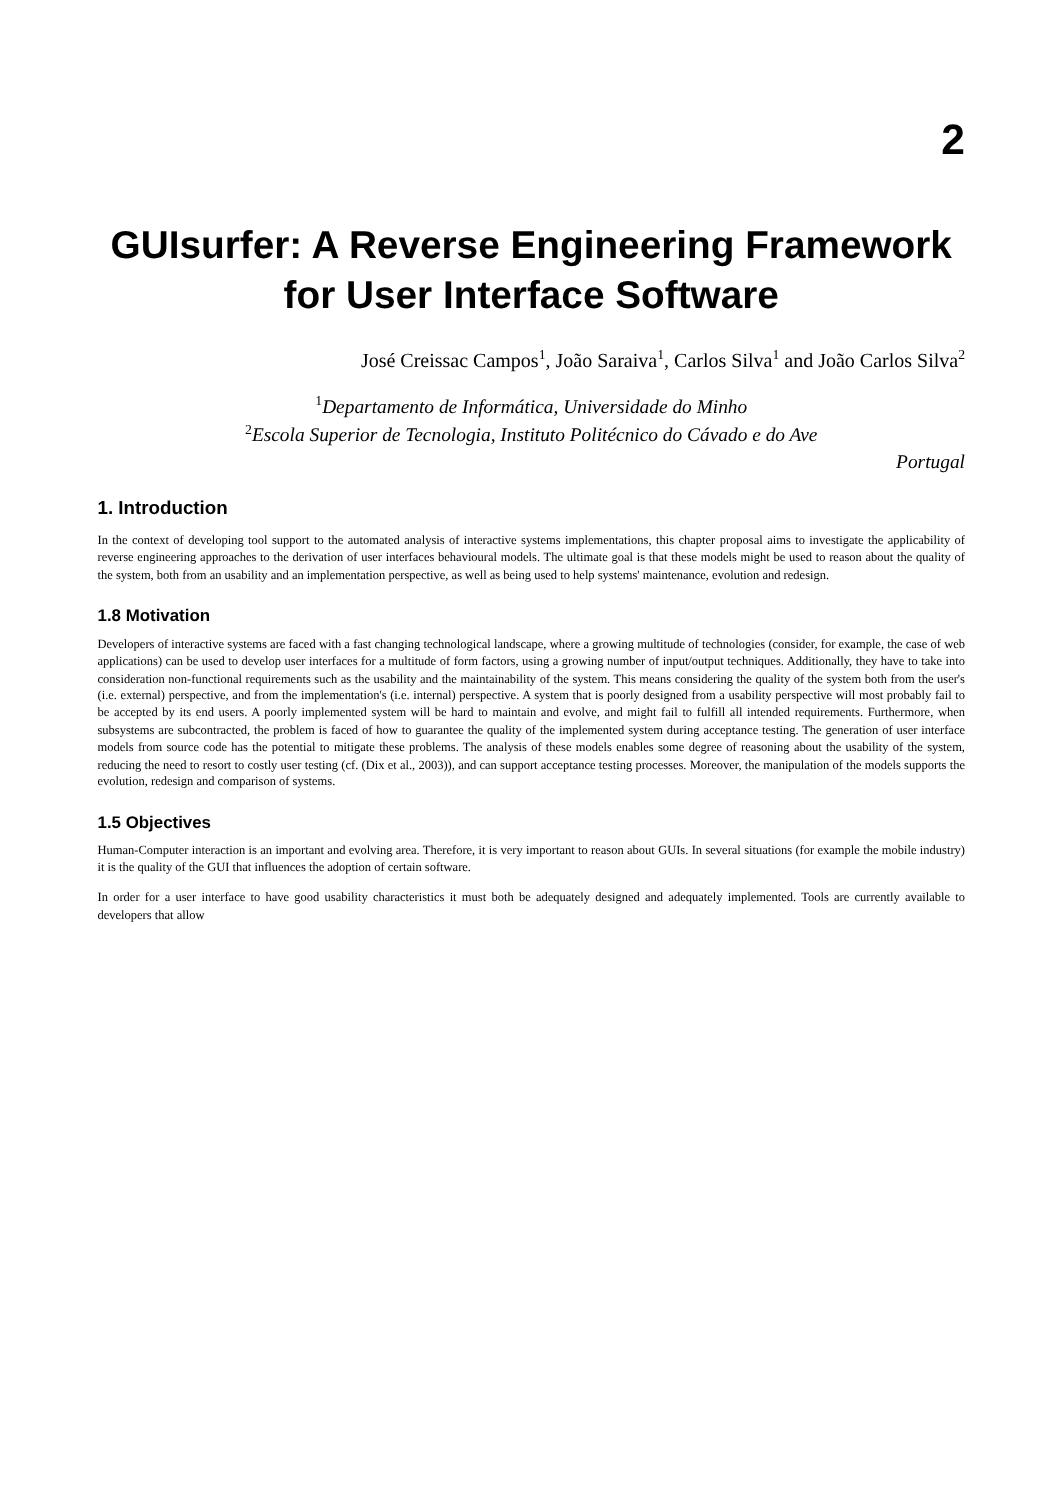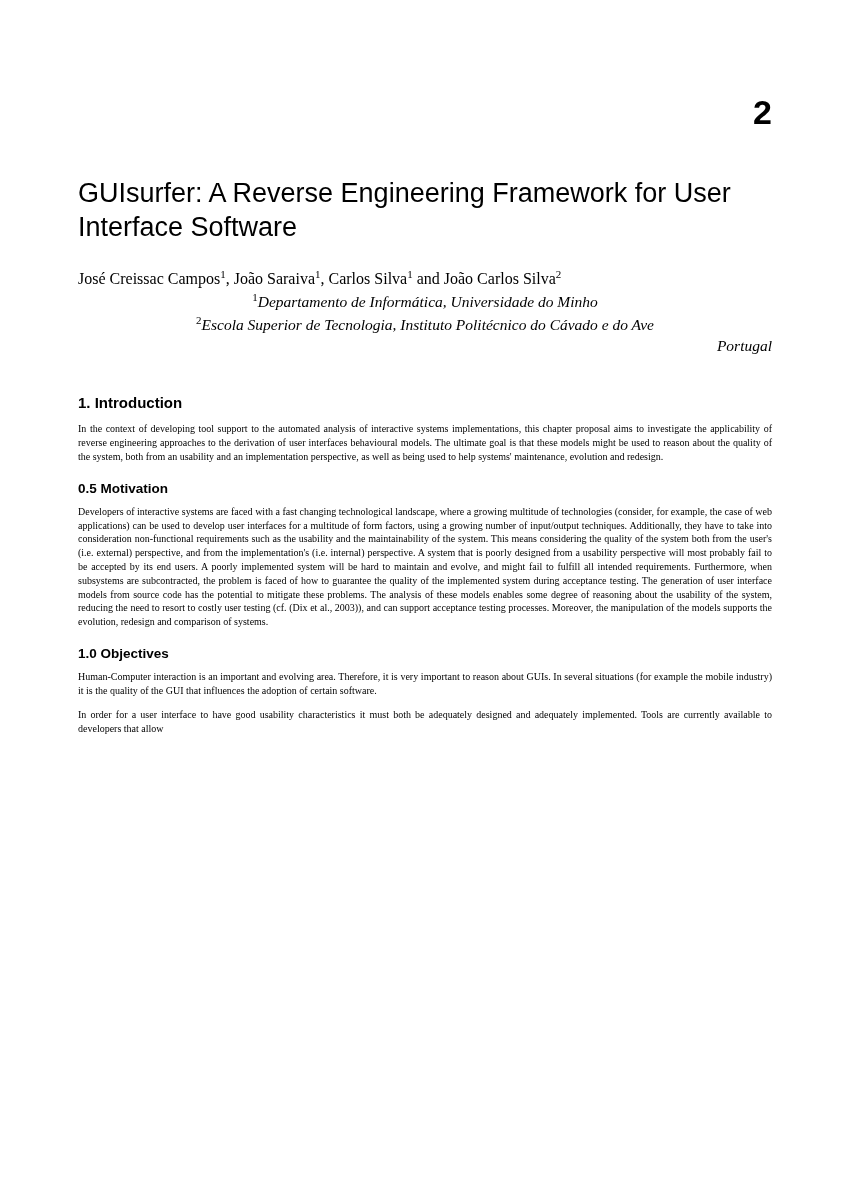--- a/index.html
+++ b/index.html
@@ -14,43 +14,44 @@
   }
   .chapter-num {
     font-family: "Helvetica Neue", Helvetica, Arial, sans-serif;
     font-weight: 700;
     font-size: 34px;
     text-align: right;
     margin-bottom: 40px;
   }
   .title {
     font-family: "Helvetica Neue", Helvetica, Arial, sans-serif;
-    font-weight: 400;
-    font-size: 27px;
-    text-align: left;
+    font-weight: 700;
+    font-size: 31px;
+    text-align: center;
     line-height: 1.28;
     margin-bottom: 22px;
   }
   .authors {
+    text-align: right;
     font-size: 16px;
-    margin-bottom: 0;
+    margin-bottom: 14px;
   }
   .authors sup { font-size: 11px; }
   .affil {
     text-align: center;
     font-style: italic;
     font-size: 15.5px;
     line-height: 1.35;
   }
   .affil sup { font-style: normal; font-size: 11px; }
   .country {
     text-align: right;
     font-style: italic;
     font-size: 15.5px;
-    margin-bottom: 36px;
+    margin-bottom: 16px;
   }
   .section-heading {
     font-family: "Helvetica Neue", Helvetica, Arial, sans-serif;
     font-weight: 700;
     font-size: 15px;
     margin-bottom: 9px;
   }
   .subsection-heading {
     font-family: "Helvetica Neue", Helvetica, Arial, sans-serif;
     font-weight: 700;
@@ -73,18 +74,18 @@
 <div class="title">GUIsurfer: A Reverse Engineering Framework for User Interface Software</div>
 
 <div class="authors">José Creissac Campos<sup>1</sup>, João Saraiva<sup>1</sup>, Carlos Silva<sup>1</sup> and João Carlos Silva<sup>2</sup></div>
 <div class="affil"><sup>1</sup>Departamento de Informática, Universidade do Minho</div>
 <div class="affil"><sup>2</sup>Escola Superior de Tecnologia, Instituto Politécnico do Cávado e do Ave</div>
 <div class="country">Portugal</div>
 
 <div class="section-heading">1. Introduction</div>
 <p class="body">In the context of developing tool support to the automated analysis of interactive systems implementations, this chapter proposal aims to investigate the applicability of reverse engineering approaches to the derivation of user interfaces behavioural models. The ultimate goal is that these models might be used to reason about the quality of the system, both from an usability and an implementation perspective, as well as being used to help systems' maintenance, evolution and redesign.</p>
 
-<div class="subsection-heading">0.5 Motivation</div>
+<div class="subsection-heading">1.8 Motivation</div>
 <p class="body">Developers of interactive systems are faced with a fast changing technological landscape, where a growing multitude of technologies (consider, for example, the case of web applications) can be used to develop user interfaces for a multitude of form factors, using a growing number of input/output techniques.  Additionally, they have to take into consideration non-functional requirements such as the usability and the maintainability of the system. This means considering the quality of the system both from the user's (i.e. external) perspective, and from the implementation's (i.e. internal) perspective. A system that is poorly designed from a usability perspective will most probably fail to be accepted by its end users. A poorly implemented system will be hard to maintain and evolve, and might fail to fulfill all intended requirements. Furthermore, when subsystems are subcontracted, the problem is faced of how to guarantee the quality of the implemented system during acceptance testing. The generation of user interface models from source code has the potential to mitigate these problems. The analysis of these models enables some degree of reasoning about the usability of the system, reducing the need to resort to costly user testing (cf. (Dix et al., 2003)), and can support acceptance testing processes. Moreover, the manipulation of the models supports the evolution, redesign and comparison of systems.</p>
 
-<div class="subsection-heading">1.0 Objectives</div>
+<div class="subsection-heading">1.5 Objectives</div>
 <p class="body">Human-Computer interaction is an important and evolving area.  Therefore, it is very important to reason about GUIs. In several situations (for example the mobile industry) it is the quality of the GUI that influences the adoption of certain software.</p>
 <p class="body">In order for a user interface to have good usability characteristics it must both be adequately designed and adequately implemented. Tools are currently available to developers that allow</p>
 
 </body></html>

